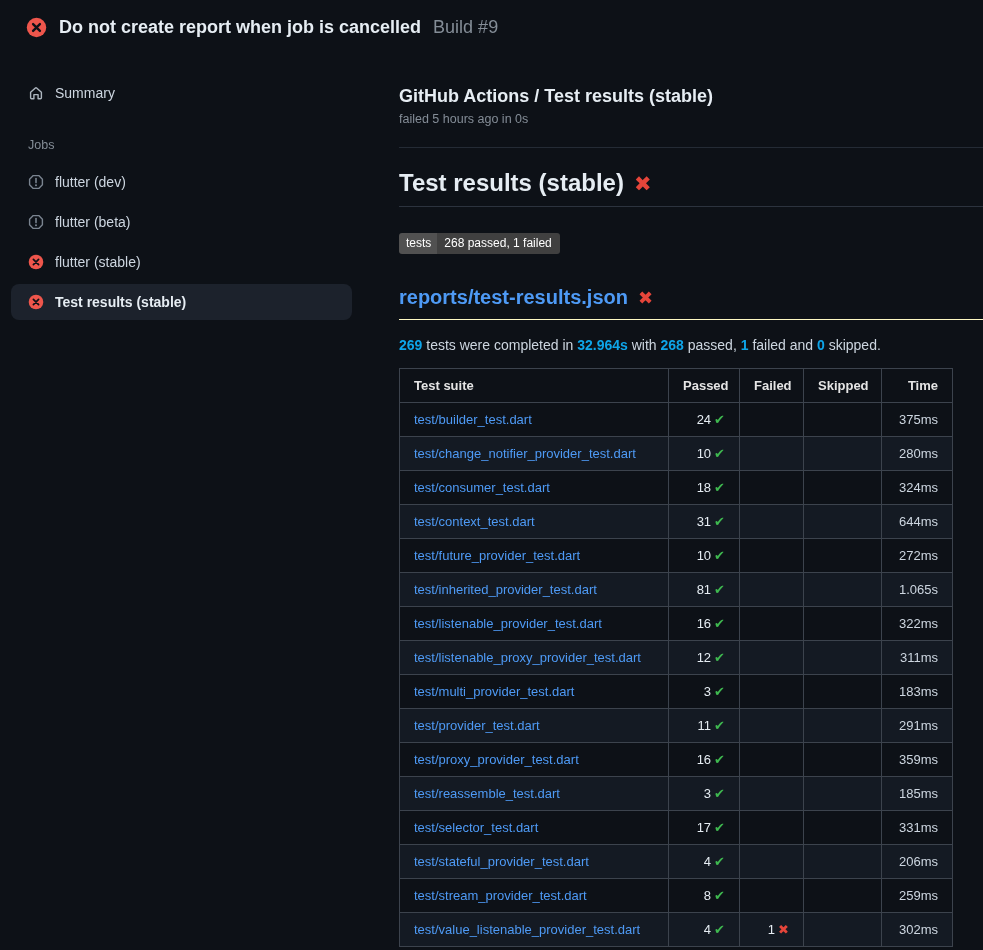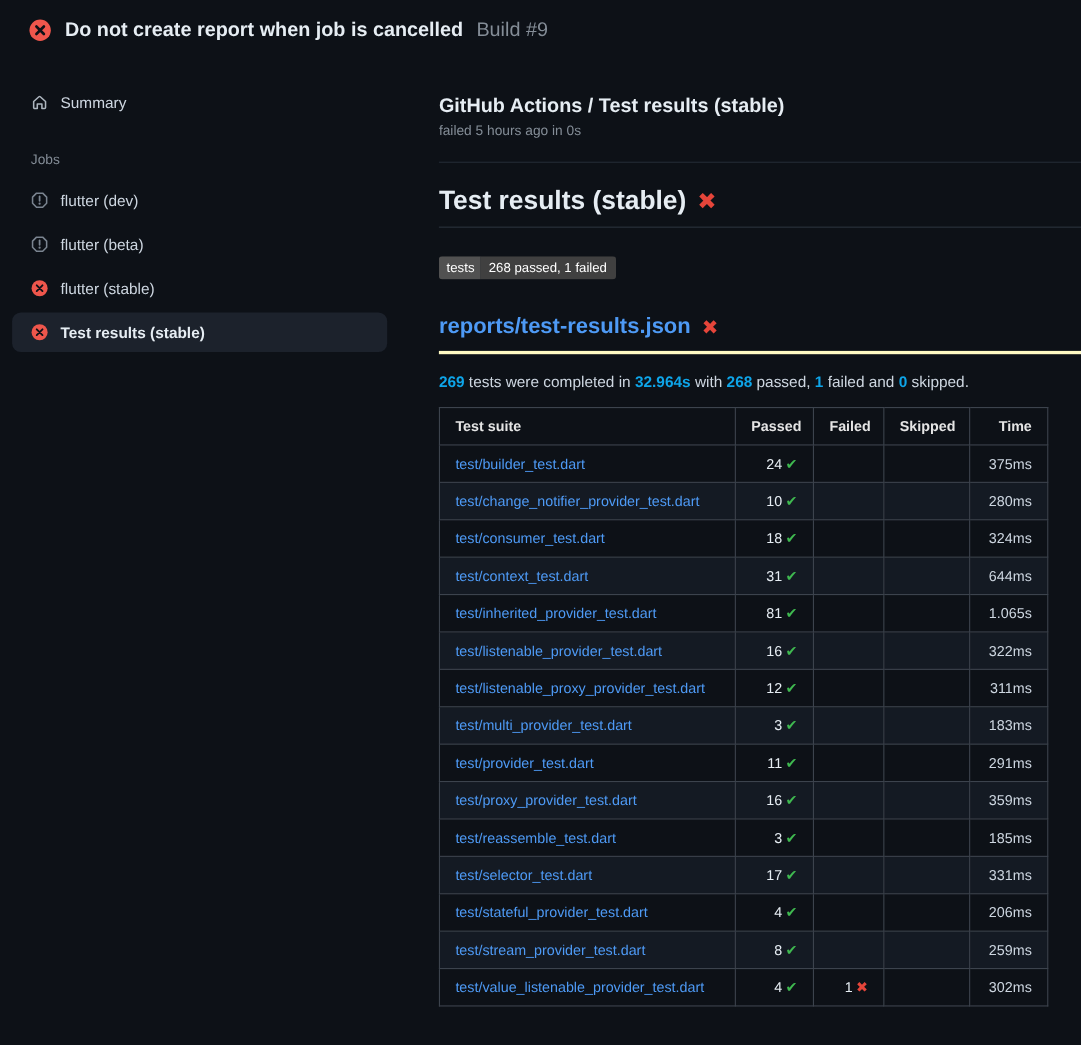--- a/index.html
+++ b/index.html
@@ -31,21 +31,21 @@
   .divider { border:none; border-top:1px solid #242b35; margin-top:21px; }
   h1.section-title { font-size:24px; font-weight:bold; color:#e6edf3; margin-top:21px;
                      padding-bottom:9px; border-bottom:1px solid #2c333e;
                      display:flex; align-items:center; gap:10px; }
   .xmark-lg { color:#e5453a; font-size:21px; font-weight:bold; line-height:1; }
   .xmark-md { color:#e5453a; font-size:18px; font-weight:bold; line-height:1; }
   .badge { display:inline-flex; margin-top:26px; border-radius:3px; overflow:hidden;
            font-size:12px; color:#ffffff; line-height:1; }
   .badge-label { background:#515151; padding:4px 6px 5px 7px; }
   .badge-value { background:#404040; padding:4px 8px 5px 7px; }
-  h2.report-title { margin-top:32px; padding-bottom:10px; border-bottom:3px solid #fef9c3;
+  h2.report-title { margin-top:32px; padding-bottom:10px; border-bottom:1px solid #fef9c3;
                     display:flex; align-items:center; gap:10px; }
   h2.report-title a { font-size:20px; font-weight:bold; color:#4e9af5; text-decoration:none; }
   .summary-line { font-size:14px; margin-top:17px; color:#cdd6e0; }
   .summary-line b { color:#0ea5e9; }
   
   table.results { border-collapse:collapse; table-layout:fixed; width:553px; margin-top:15px;
                   font-size:13px; }
   table.results th, table.results td { border:1px solid #3c434d; height:34px; padding:0 14px;
                   white-space:nowrap; overflow:hidden; }
   table.results th { color:#e5e5e5; font-weight:bold; text-align:right; }
@@ -200,20 +200,29 @@
             <td>
        <a href="#" class="suite">test/context_test.dart</a>
             </td>
      <td><span class="num">31</span><span class="check-glyph">✔</span></td>
      <td></td>
      <td></td>
      <td>644ms</td>
           </tr>
           <tr>
             <td>
+       <a href="#" class="suite">test/future_provider_test.dart</a>
+            </td>
+     <td><span class="num">10</span><span class="check-glyph">✔</span></td>
+     <td></td>
+     <td></td>
+     <td>272ms</td>
+          </tr>
+          <tr>
+            <td>
        <a href="#" class="suite">test/inherited_provider_test.dart</a>
             </td>
      <td><span class="num">81</span><span class="check-glyph">✔</span></td>
      <td></td>
      <td></td>
      <td>1.065s</td>
           </tr>
           <tr>
             <td>
        <a href="#" class="suite">test/listenable_provider_test.dart</a>

